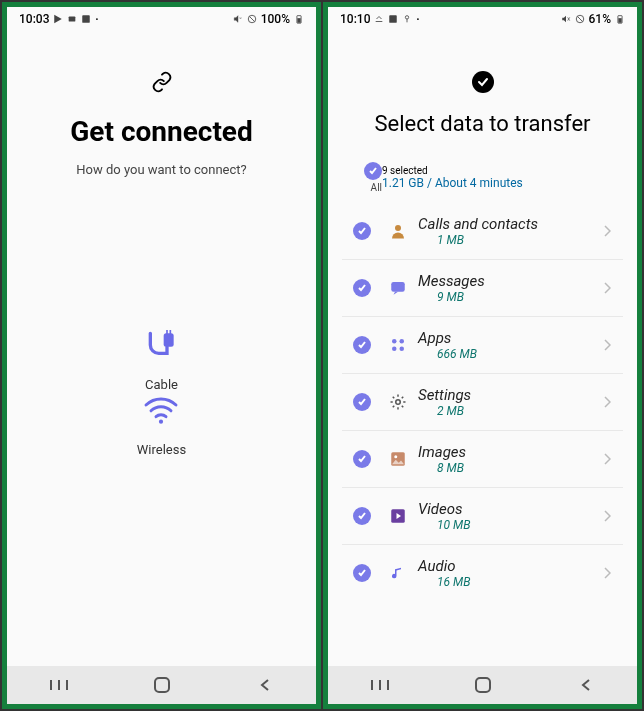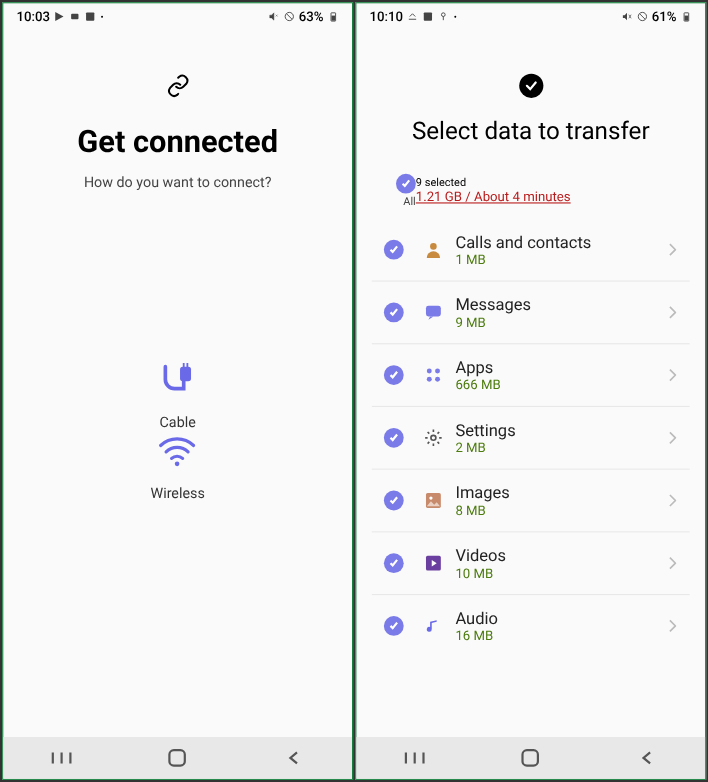--- a/index.html
+++ b/index.html
@@ -12,21 +12,21 @@
       width: 644px;
       height: 711px;
     }
     .phone {
       background: #fafafa;
       width: 319px;
       height: 707px;
       display: flex;
       flex-direction: column;
       position: relative;
-      border: 1px solid #15803d;
+      border: 5px solid #15803d;
     }
     .status-bar {
       display: flex;
       justify-content: space-between;
       align-items: center;
       padding: 4px 12px;
       font-size: 12px;
       font-weight: 500;
       height: 24px;
     }
@@ -118,21 +118,21 @@
       flex-direction: column;
       align-items: flex-end;
     }
     .all-label {
       font-size: 10px;
       color: #444;
       margin-top: 2px;
     }
     .all-info { flex: 1; }
     .all-title { font-size: 10px; }
-    .all-sub { font-size: 12px; color: #b91c1c; text-decoration: underline; }
+    .all-sub { font-size: 12px; color: #0369a1; }
     .item-row {
       display: flex;
       align-items: center;
       padding: 12px 0;
       border-top: 1px solid #e8e8e8;
     }
     .item-row:first-of-type { border-top: none; }
     .check-col {
       width: 40px;
       display: flex;
@@ -147,23 +147,23 @@
       align-items: center;
       justify-content: center;
     }
     .check svg { width: 10px; height: 10px; }
     .item-icon-col {
       width: 32px;
       display: flex;
       justify-content: center;
     }
     .item-icon { width: 18px; height: 18px; }
-    .item-info { flex: 1; padding-left: 4px; }
+    .item-info { flex: 1; padding-left: 4px; font-style: italic; }
     .item-title { font-size: 15px; color: #222; }
-    .item-sub { font-size: 12px; color: #4d7c0f; }
+    .item-sub { font-size: 12px; color: #0f766e; margin-left: 19px; }
     .chev-col { width: 20px; color: #bbb; }
     .chev { width: 8px; height: 12px; }
     
     .navbar {
       height: 38px;
       background: #e8e8e8;
       display: flex;
       justify-content: space-around;
       align-items: center;
     }
@@ -194,21 +194,21 @@
       <span style="font-size:8px;">•</span>
     </div>
     <div class="status-right">
       <svg class="si" viewBox="0 0 24 24">
           <path fill="#444" d="M3 9v6h4l5 5V4L7 9H3zm13 3l4-4m0 4l-4-4" stroke="#444"></path>
         </svg>
       <svg class="si" viewBox="0 0 24 24">
           <circle cx="12" cy="12" r="9" fill="none" stroke="#444" stroke-width="2"></circle>
           <path d="M6 6l12 12" stroke="#444" stroke-width="2"></path>
         </svg>
-      <span>63%</span>
+      <span>100%</span>
       <svg class="si" viewBox="0 0 24 24">
           <rect x="7" y="4" width="10" height="18" rx="1" fill="none" stroke="#444" stroke-width="2"></rect>
           <rect x="8" y="10" width="8" height="11" fill="#444"></rect>
         </svg>
     </div>
   </div>
   <div class="content">
     <div class="header-area">
       <span class="link-icon">
         <svg width="22" height="22" viewBox="0 0 24 24">

